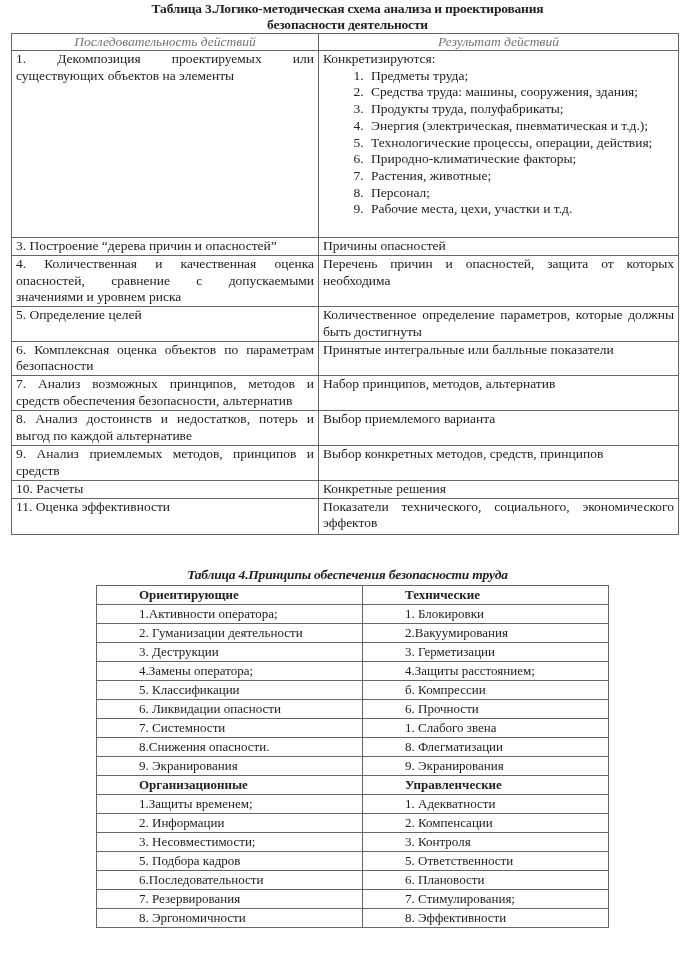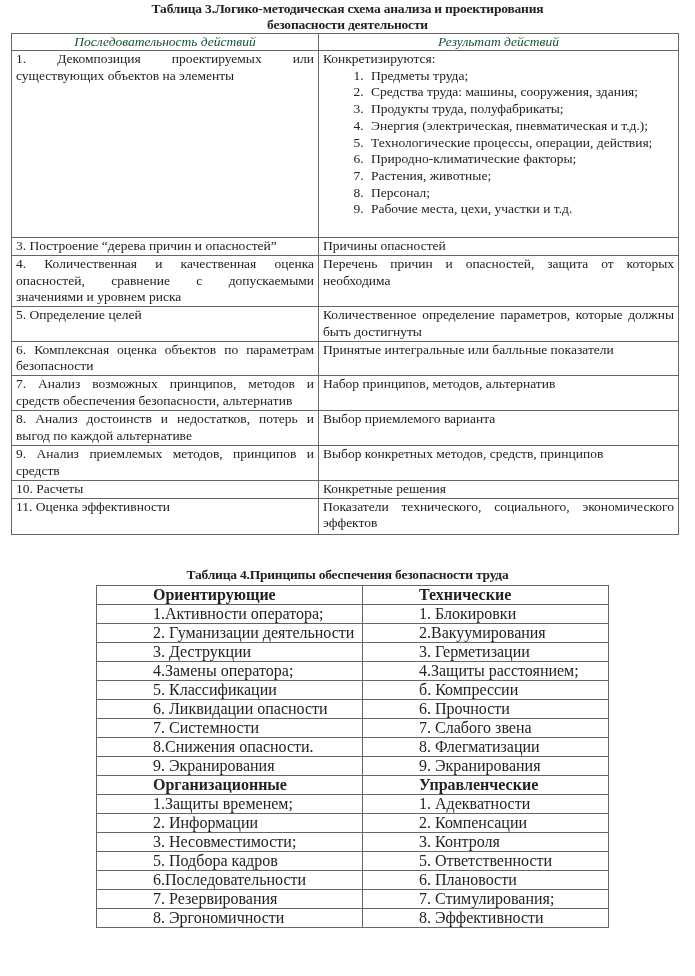--- a/index.html
+++ b/index.html
@@ -1,38 +1,38 @@
 <!DOCTYPE html>
 <html><head>
 <meta charset="utf-8">
 <style>
   html, body { margin: 0; padding: 0; background: #ffffff; }
   body { width: 695px; height: 976px; position: relative; overflow: hidden;
          font-family: "Liberation Serif", "DejaVu Serif", serif; color: #222; }
   .title { position: absolute; left: 0; width: 695px; text-align: center;
            font-weight: bold; font-size: 13.5px; line-height: 16px; letter-spacing: -0.2px; }
   #t3-title { top: 1px; }
-  #t4-title { top: 567px; }
+  #t4-title { top: 567px; font-style: italic; }
 
   table { border-collapse: collapse; position: absolute; table-layout: fixed; }
   td, th { border: 1px solid #666; vertical-align: top; padding: 0 4px; font-weight: normal;
            font-size: 13.5px; line-height: 16.7px; }
 
   #t3 { left: 11px; top: 33px; width: 667px; }
   #t3 col.c1 { width: 307px; }
   #t3 col.c2 { width: 360px; }
-  #t3 th { font-style: italic; text-align: center; height: 16px; line-height: 16px; color: #14532d; }
+  #t3 th { font-style: italic; text-align: center; height: 16px; line-height: 16px; color: #737373; }
   #t3 td { text-align: justify; text-align-last: left; }
   #t3 ol { margin: 0; padding: 0 0 0 44px; }
   #t3 ol li { padding-left: 4px; }
 
   #t4 { left: 96px; top: 585px; width: 512px; }
   #t4 col.c1 { width: 266px; }
   #t4 col.c2 { width: 246px; }
-  #t4 td { height: 18px; line-height: 18px; padding: 0 0 0 56px; font-size: 16px; }
+  #t4 td { height: 18px; line-height: 18px; padding: 0 0 0 42px; font-size: 13px; }
   #t4 td.b { font-weight: bold; }
 </style>
 </head>
 <body>
 
 <div id="t3-title" class="title">
   <div>Таблица 3.Логико-методическая схема анализа и проектирования</div>
   <div>безопасности деятельности</div>
 </div>
 
@@ -133,21 +133,21 @@
   <tr>
         <td>5. Классификации</td>
         <td>б. Компрессии</td>
       </tr>
   <tr>
         <td>6. Ликвидации опасности</td>
         <td>6. Прочности</td>
       </tr>
   <tr>
         <td>7. Системности</td>
-        <td>7. Слабого звена</td>
+        <td>1. Слабого звена</td>
       </tr>
   <tr>
         <td>8.Снижения опасности.</td>
         <td>8. Флегматизации</td>
       </tr>
   <tr>
         <td>9. Экранирования</td>
         <td>9. Экранирования</td>
       </tr>
   <tr>

